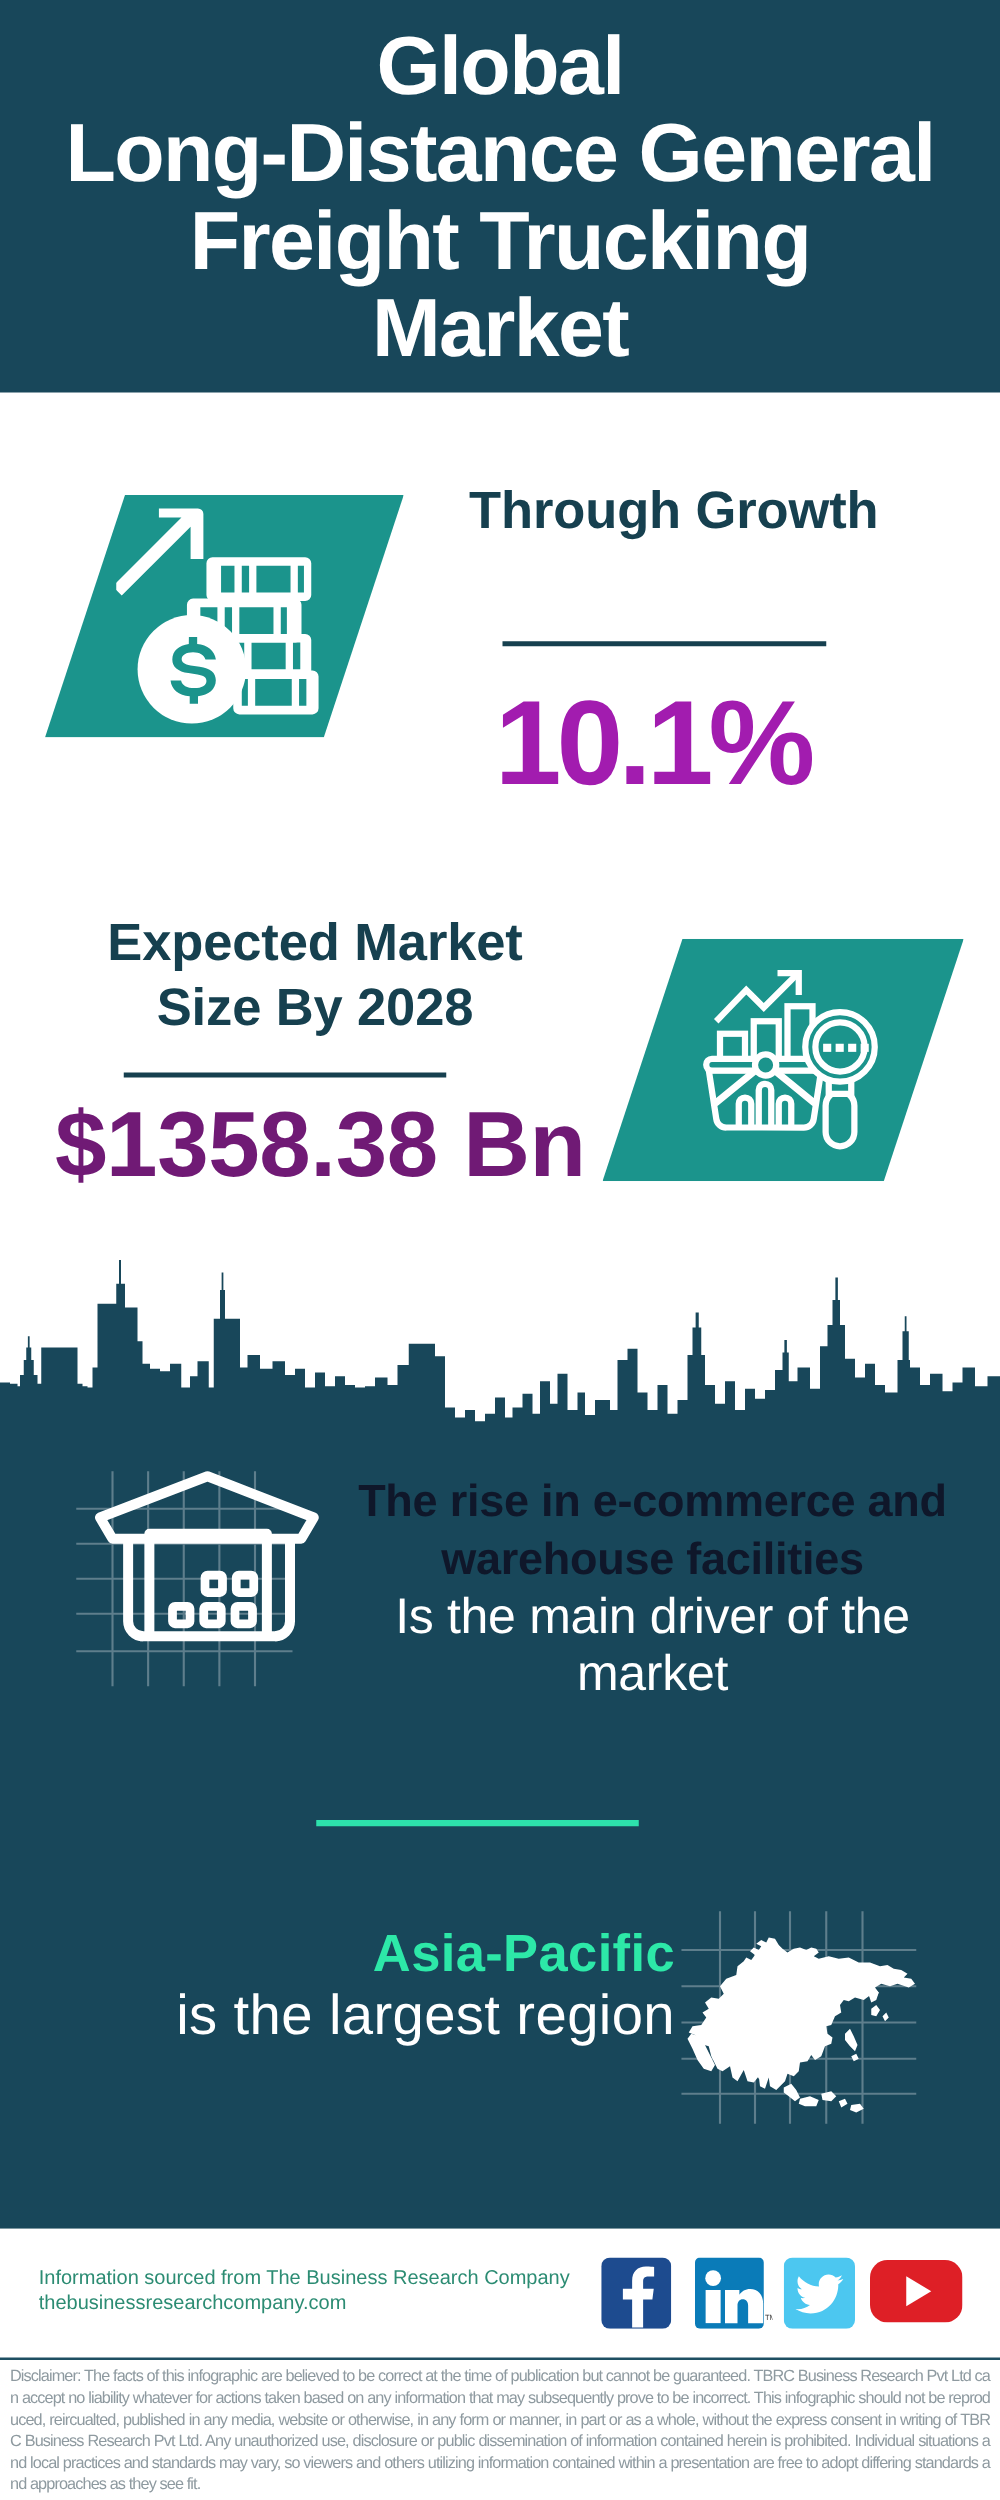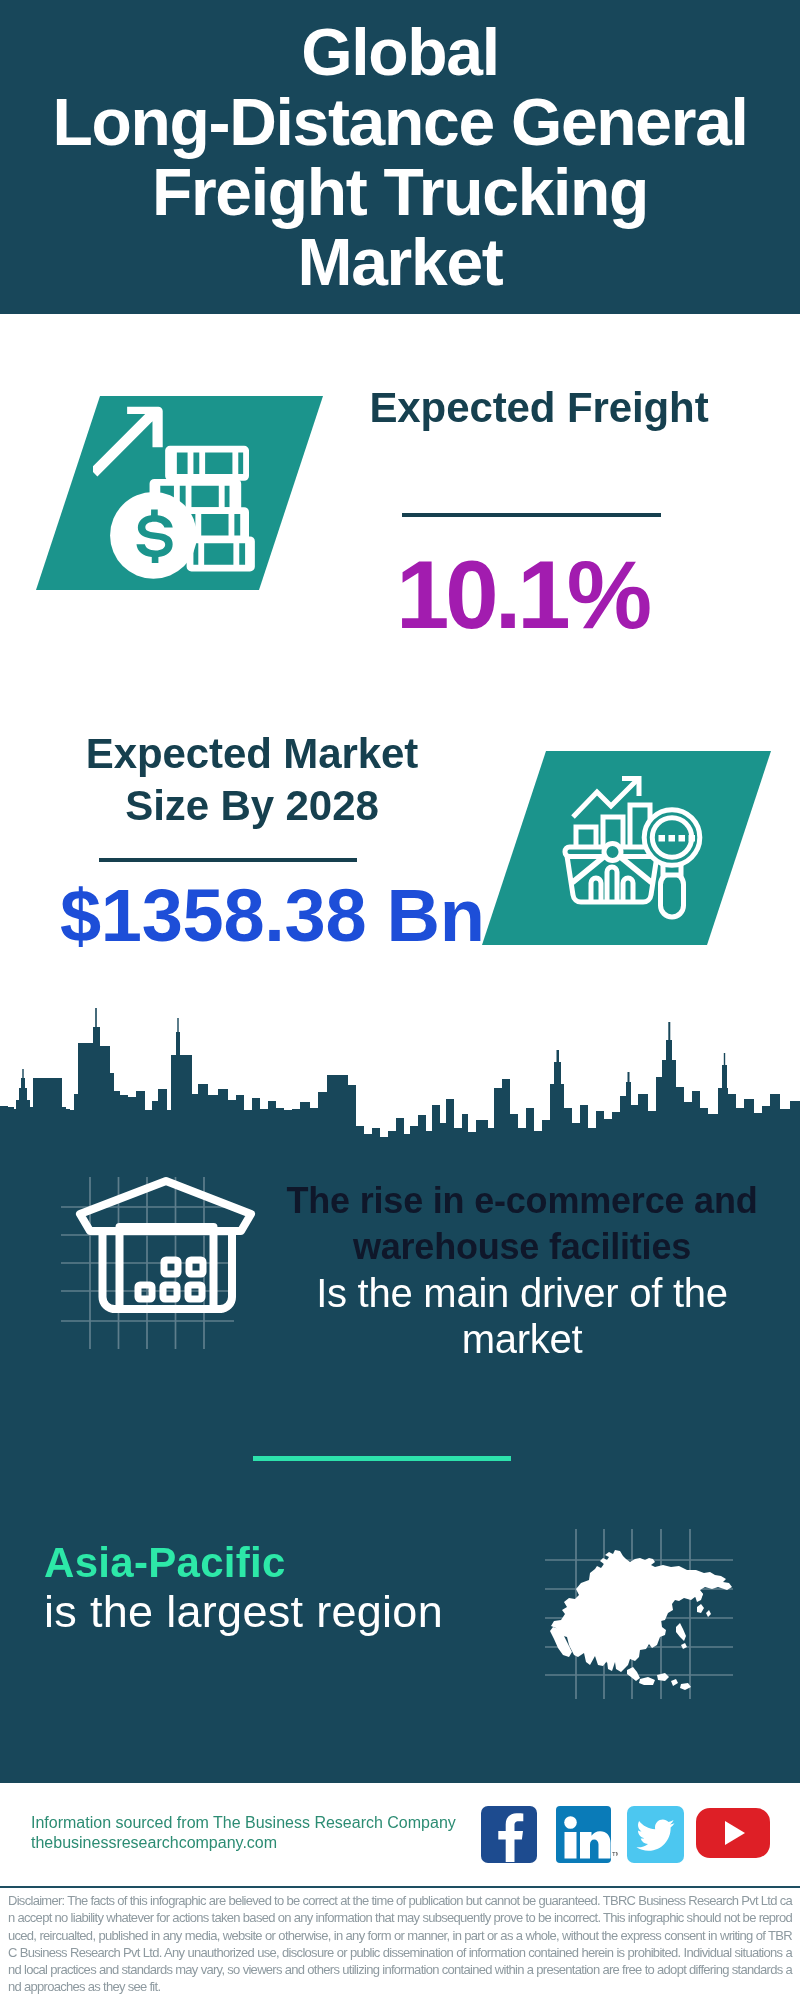--- a/index.html
+++ b/index.html
@@ -25,37 +25,37 @@
   #b1val{position:absolute;left:322px;top:547px;width:400px;text-align:center;color:#a21caf;white-space:nowrap;
          font-size:96px;font-weight:bold;line-height:96px;letter-spacing:-4px;}
 
   
   #para2{left:482px;top:751px;width:289px;height:194px;
          clip-path:polygon(64px 0, 289px 0, 225px 194px, 0 194px);}
   #icon2{position:absolute;left:555px;top:765px;width:170px;height:170px;}
   #icon2 svg{display:block;}
   #b2title{left:52px;top:728px;width:400px;white-space:nowrap;font-size:42px;line-height:52px;letter-spacing:-0.1px;}
   #b2rule{position:absolute;left:99px;top:858px;width:258px;height:4px;background:#16404F;}
-  #b2val{position:absolute;left:60px;top:876px;width:420px;text-align:center;color:#1d4ed8;white-space:nowrap;
+  #b2val{position:absolute;left:44px;top:876px;width:420px;text-align:center;color:#701a75;white-space:nowrap;
          font-size:74px;font-weight:bold;line-height:80px;letter-spacing:-0.3px;}
 
   
   .dark{position:absolute;left:0;top:1146px;width:800px;height:637px;background:#18475A;}
   #skyline{position:absolute;left:0;top:1007px;width:800px;height:145px;}
 
   
   #icon3{position:absolute;left:40px;top:1139px;width:220px;height:210px;}
   #icon3 svg{display:block;}
   #b3{position:absolute;left:272px;top:1178px;width:500px;text-align:center;}
   #b3 .hi{color:#0f172a;font-weight:bold;font-size:36px;line-height:46px;display:block;letter-spacing:-0.2px;}
   #b3 .lo{color:#fff;font-size:40px;line-height:46px;display:block;letter-spacing:-0.25px;}
   #sep{position:absolute;left:253px;top:1456px;width:258px;height:5px;background:#2DE2AC;}
 
   
-  #b4{position:absolute;left:44px;top:1538px;width:480px;text-align:left;}
+  #b4{position:absolute;left:60px;top:1538px;width:480px;text-align:right;}
   #b4 .hi{color:#2DE8A8;font-weight:bold;font-size:42px;line-height:50px;display:block;letter-spacing:0.3px;}
   #b4 .lo{color:#fff;font-size:45px;line-height:48px;display:block;letter-spacing:0.3px;}
   #map{position:absolute;left:545px;top:1515px;width:190px;height:185px;}
   #map svg{display:block;}
 
   
   .footer{position:absolute;left:0;top:1783px;width:800px;height:101px;background:#fff;}
   #srctxt{position:absolute;left:31px;top:1813px;width:460px;color:#2C8C73;font-size:16px;line-height:20.4px;white-space:nowrap;}
   .social{position:absolute;display:block;}
   #fb{left:481px;top:1806px;}
@@ -99,21 +99,21 @@
         </g>
 
         <circle cx="62" cy="143" r="44.5"></circle>
       </g>
       <g fill="#1B948C" transform="translate(63,143) scale(0.68) translate(-44,-39)">
         <path d="M39,0 h10 v8.6 c12.5,1.2 21,8.2 22.6,18.6 h-12.6 c-1.5,-5.5 -7.1,-8.8 -15,-8.8 c-8.2,0 -13.7,3.3 -13.7,8.3 c0,4.2 3.3,6.5 10.8,7.6 l10.9,1.6 c13.1,1.9 19.5,7.2 19.5,16.4 c0,10.8 -8.6,18 -21.5,19.2 v9.1 h-10 v-9.1 c-13.3,-1.1 -22.1,-8.3 -23.1,-19.1 h12.7 c1,5.8 7.2,9.3 16.1,9.3 c8.8,0 14.5,-3.5 14.5,-8.7 c0,-4.3 -3.3,-6.6 -10.8,-7.8 l-11,-1.6 c-12.8,-1.8 -19.4,-7.4 -19.4,-16.4 c0,-10.4 8.2,-17.3 19.9,-18.7 z"></path>
       </g>
     </svg>
   </div>
   <div class="blk-txt" id="b1title">
-    <span>Expected Freight</span><br>
+    <span>Through Growth</span><br>
   </div>
   <div id="b1rule"></div>
   <div id="b1val">10.1%</div>
 
   <div class="para" id="para2"></div>
   <div id="icon2">
     <svg viewBox="0 0 170 170" width="170" height="170">
 
       <g fill="none" stroke="#ffffff" stroke-width="5" stroke-linecap="butt" stroke-linejoin="miter">
         <polyline points="18,52 42,27 56,41 82,15"></polyline>

